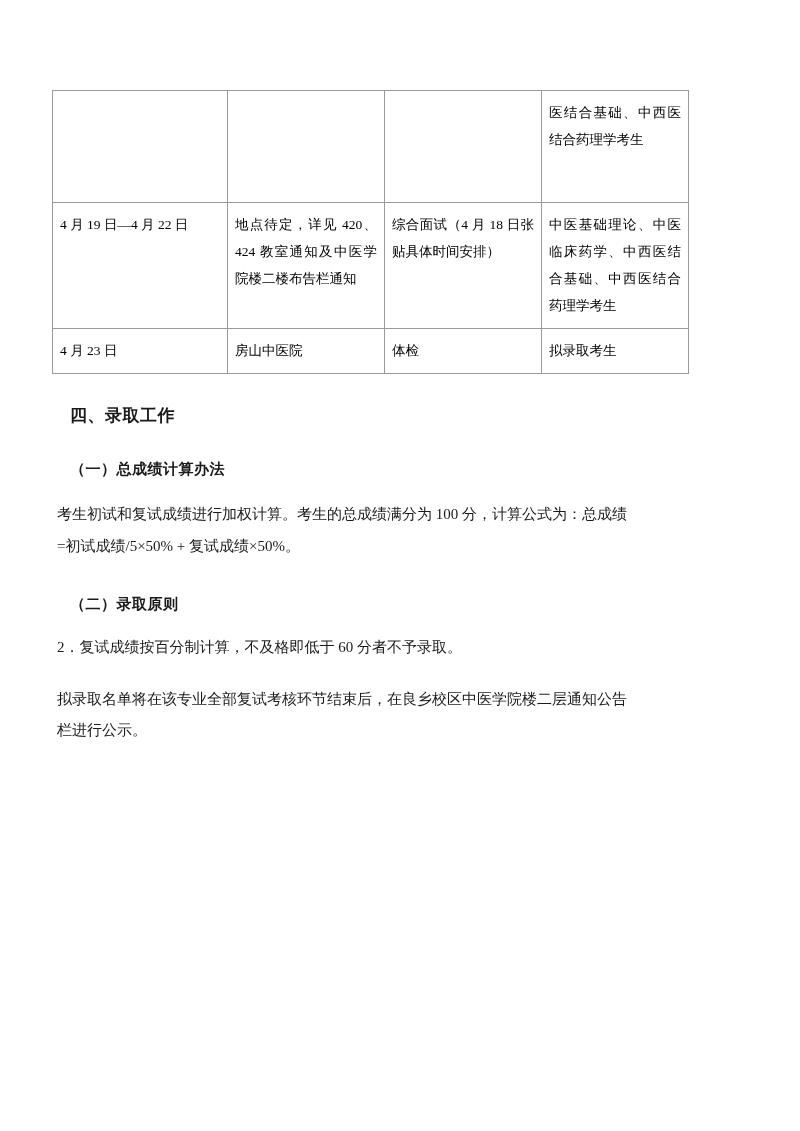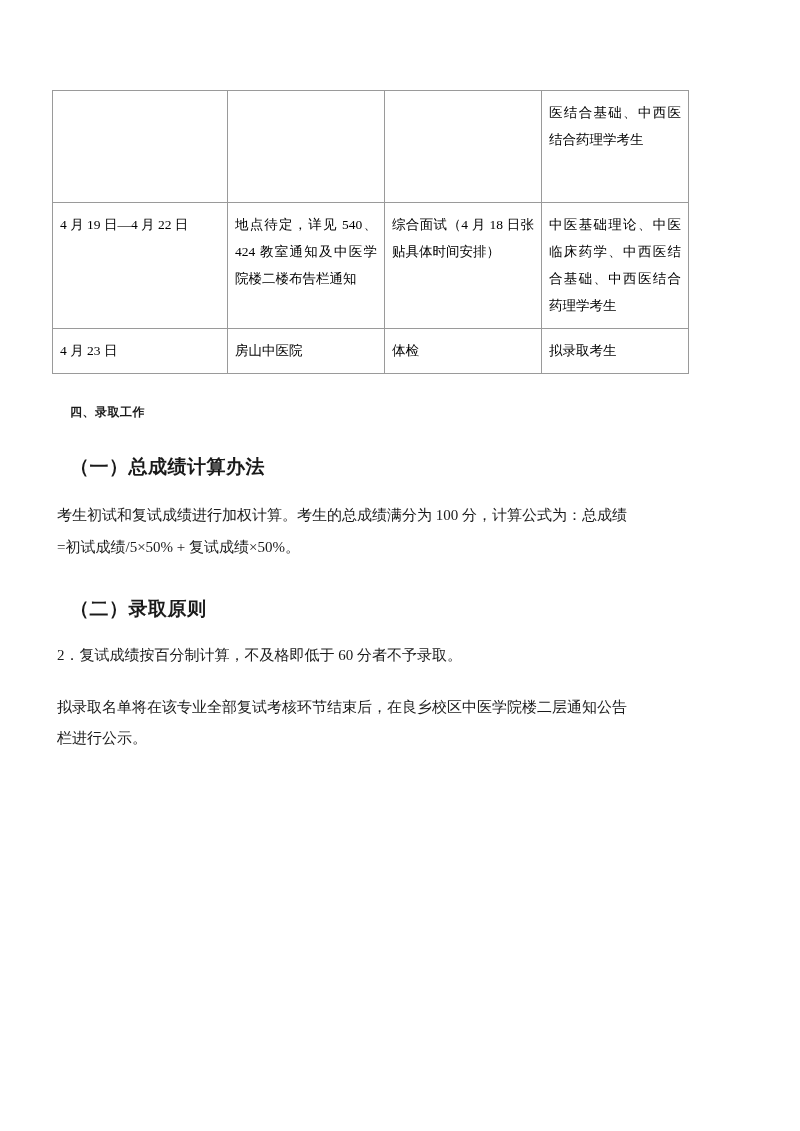--- a/index.html
+++ b/index.html
@@ -49,29 +49,29 @@
   }
   .cell-nowrapline { line-height: 1.9; }
 
   
   tr.row-cont td { height: 94px; }
 
   
   .h2 {
     font-family: "Liberation Sans", "DejaVu Sans", sans-serif;
     font-weight: bold;
-    font-size: 12px;
+    font-size: 17px;
     color: #1a1a1a;
     margin: 30px 0 0 18px;
     letter-spacing: 0.5px;
   }
   .h3 {
     font-family: Liberation Sans, sans-serif;
     font-weight: bold;
-    font-size: 19px;
+    font-size: 15px;
     color: #1a1a1a;
     margin: 33px 0 0 18px;
     letter-spacing: 0.5px;
   }
   .para {
     font-family: Liberation Serif, serif;
     font-size: 15px;
     color: #1a1a1a;
     line-height: 2.1;
     margin: 20px 0 0 5px;
@@ -89,21 +89,21 @@
   <table class="sched">
     <tbody>
       <tr class="row-cont">
         <td class="col-date"></td>
         <td class="col-place"></td>
         <td class="col-item"></td>
         <td class="col-target cell-justify">医结合基础、中西医结合药理学考生</td>
       </tr>
       <tr>
         <td class="col-date">4 月 19 日—4 月 22 日</td>
-        <td class="col-place cell-justify">地点待定，详见 540、424 教室通知及中医学院楼二楼布告栏通知</td>
+        <td class="col-place cell-justify">地点待定，详见 420、424 教室通知及中医学院楼二楼布告栏通知</td>
         <td class="col-item cell-justify">综合面试（4 月 18 日张贴具体时间安排）</td>
         <td class="col-target cell-justify">中医基础理论、中医临床药学、中西医结合基础、中西医结合药理学考生</td>
       </tr>
       <tr>
         <td class="col-date cell-nowrapline">4 月 23 日</td>
         <td class="col-place cell-nowrapline">房山中医院</td>
         <td class="col-item cell-nowrapline">体检</td>
         <td class="col-target cell-nowrapline">拟录取考生</td>
       </tr>
     </tbody>

